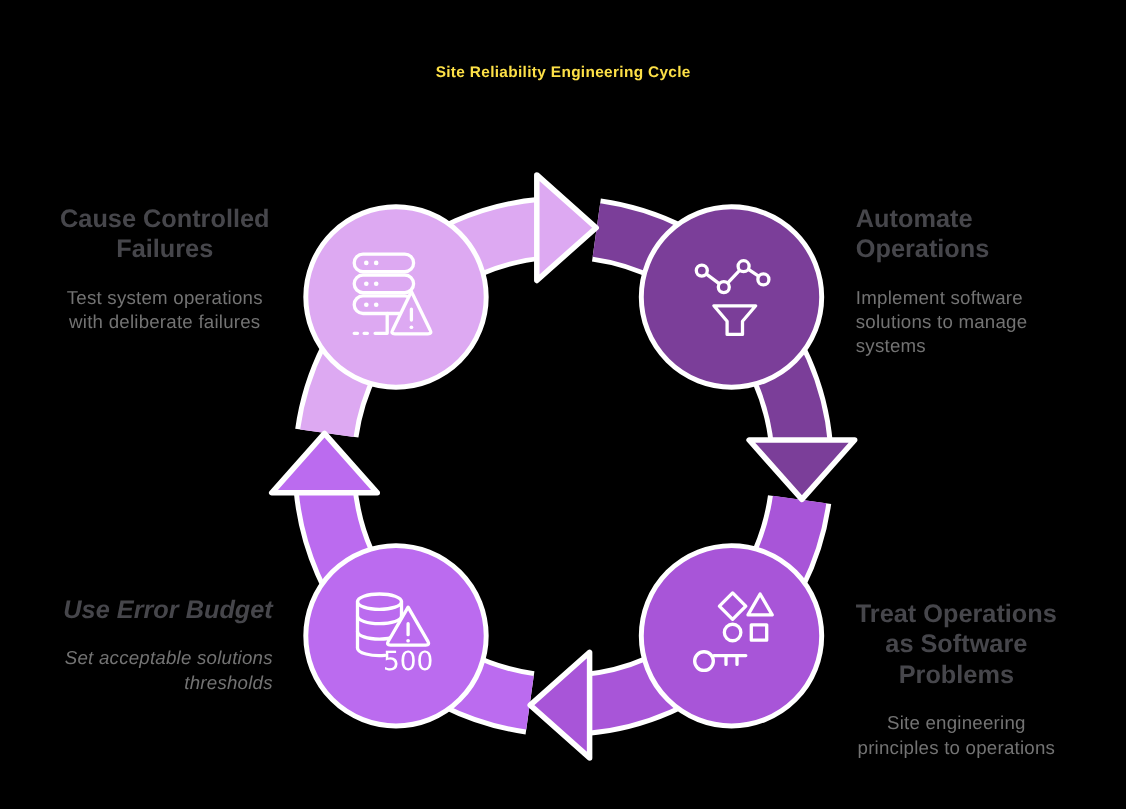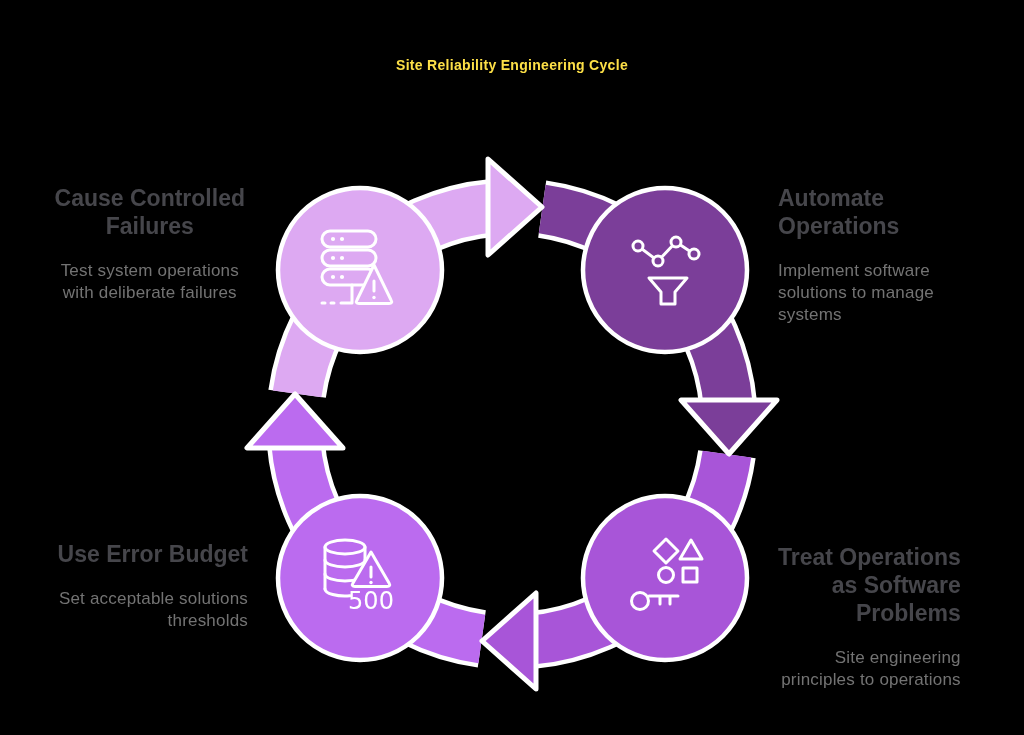--- a/index.html
+++ b/index.html
@@ -39,22 +39,22 @@
   .step-label .body {
     margin-top: 20px;
     font-size: 17px;
     line-height: 22px;
     letter-spacing: 0.2px;
     white-space: pre-line;
     color: #737373;
   }
   .pos-tl { top: 184px; right: 779px; text-align: center; max-width: 250px; }
   .pos-tr { top: 160px; left: 778px; text-align: left;  max-width: 250px; margin-top: 24px; }
-  .pos-br { top: 543px; left: 778px; text-align: right;  max-width: 250px; }
-  .pos-bl { top: 540px; right: 776px; text-align: right; max-width: 250px; }
+  .pos-br { top: 543px; left: 778px; text-align: center;  max-width: 250px; }
+  .pos-bl { top: 540px; right: 776px; text-align: right; max-width: 250px; font-style: italic; }
 </style>
 </head>
 <body>
 
 <div class="stage">
 
   <div class="title">Site Reliability Engineering Cycle</div>
 
   <svg class="diagram" viewBox="0 0 1024 735" aria-hidden="true">
 

